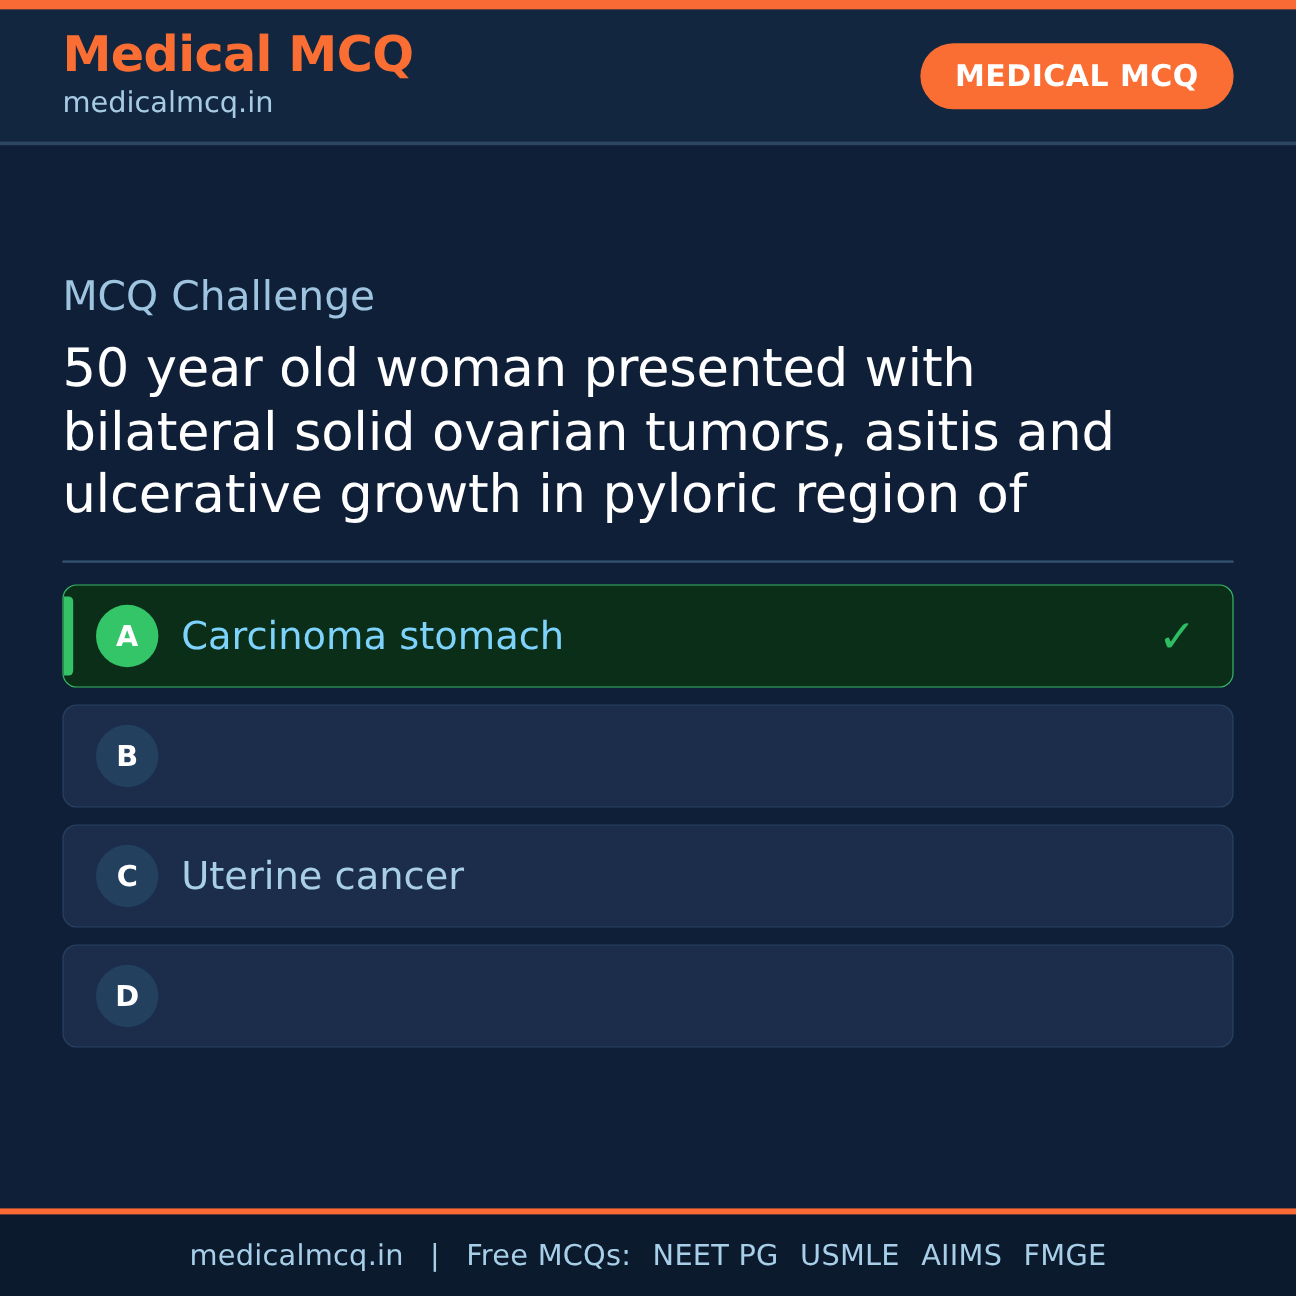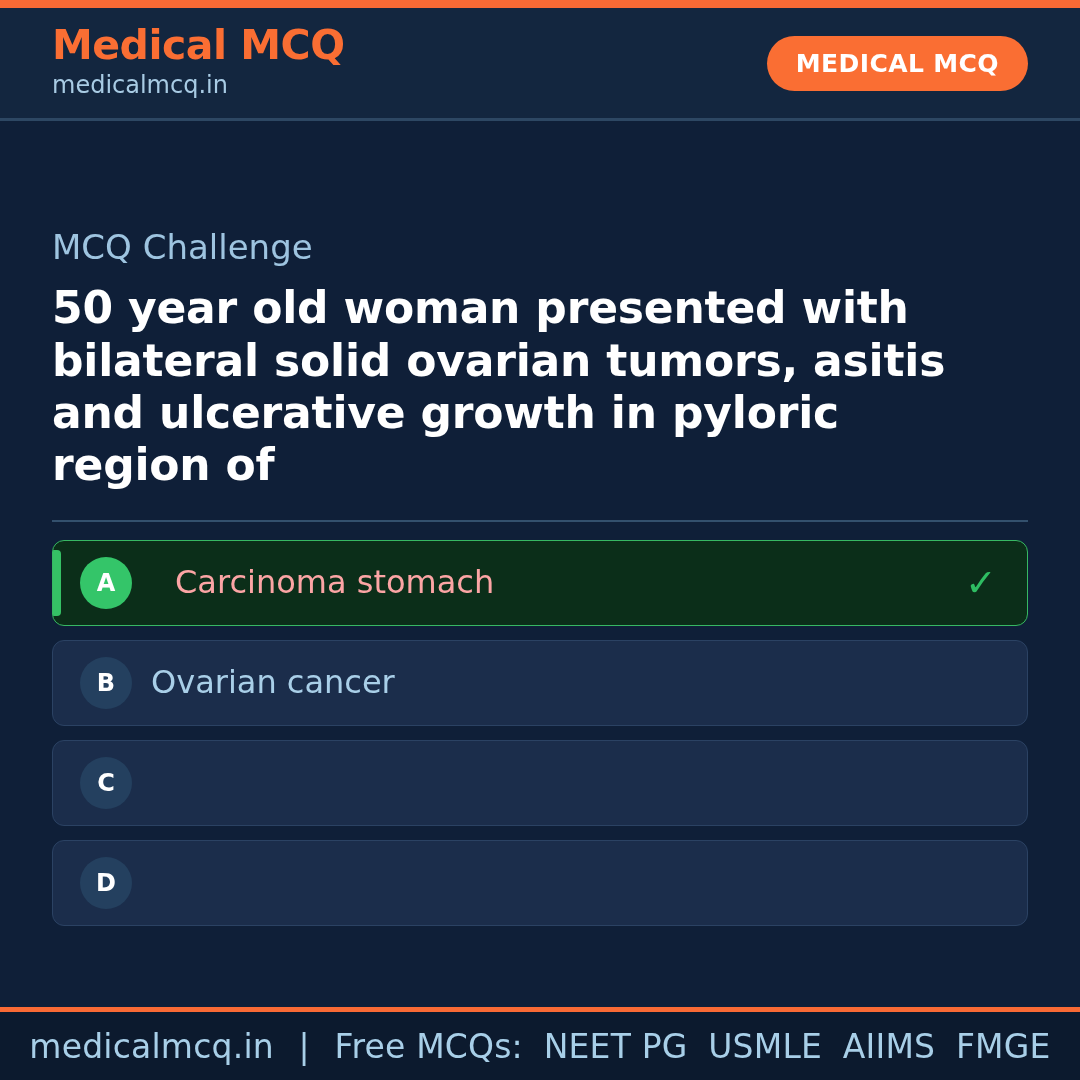--- a/index.html
+++ b/index.html
@@ -89,21 +89,21 @@
 
   .eyebrow {
     font-size: 34px;
     color: #9ec4e0;
     line-height: 1.1;
     margin-bottom: 16px;
   }
 
   .question {
     font-size: 44px;
-    font-weight: bold;
+    font-weight: normal;
     color: #ffffff;
     line-height: 1.19;
     letter-spacing: -0.2px;
     max-width: 900px;
   }
 
   .divider {
     height: 2px;
     background: #33506d;
     margin: 28px 0 18px 0;
@@ -175,41 +175,40 @@
     border-radius: 0 4px 4px 0;
     background: #35c165;
   }
 
   .option.correct .badge {
     background: #34c569;
     color: #ffffff;
   }
 
   .option.correct .label {
-    color: #fca5a5;
-    margin-left: 24px;
+    color: #7dd3fc;
   }
 
   .option.correct .mark {
     color: #2ebd62;
   }
 
   
   .footer {
     flex: 0 0 auto;
     height: 73px;
     background: #0c1a2e;
     border-top: 5px solid #f96a35;
     display: flex;
     align-items: center;
     justify-content: center;
   }
 
   .footer-text {
-    font-size: 33px;
+    font-size: 24px;
     color: #a8cfe8;
     letter-spacing: 0.2px;
     white-space: nowrap;
   }
 
   .footer-text .sep {
     padding: 0 14px;
   }
 
   .footer-text .exam {
@@ -238,25 +237,25 @@
 
     <div class="options" id="options-list">
         <div class="option correct">
           <div class="accent"></div>
           <div class="badge">A</div>
           <div class="label">Carcinoma stomach</div>
           <div class="mark">✓</div>
         </div>
         <div class="option">
           <div class="badge">B</div>
-          <div class="label">Ovarian cancer</div>
           <div class="mark"></div>
         </div>
         <div class="option">
           <div class="badge">C</div>
+          <div class="label">Uterine cancer</div>
           <div class="mark"></div>
         </div>
         <div class="option">
           <div class="badge">D</div>
           <div class="mark"></div>
         </div>
       </div>
   </div>
 
   <div class="footer">

